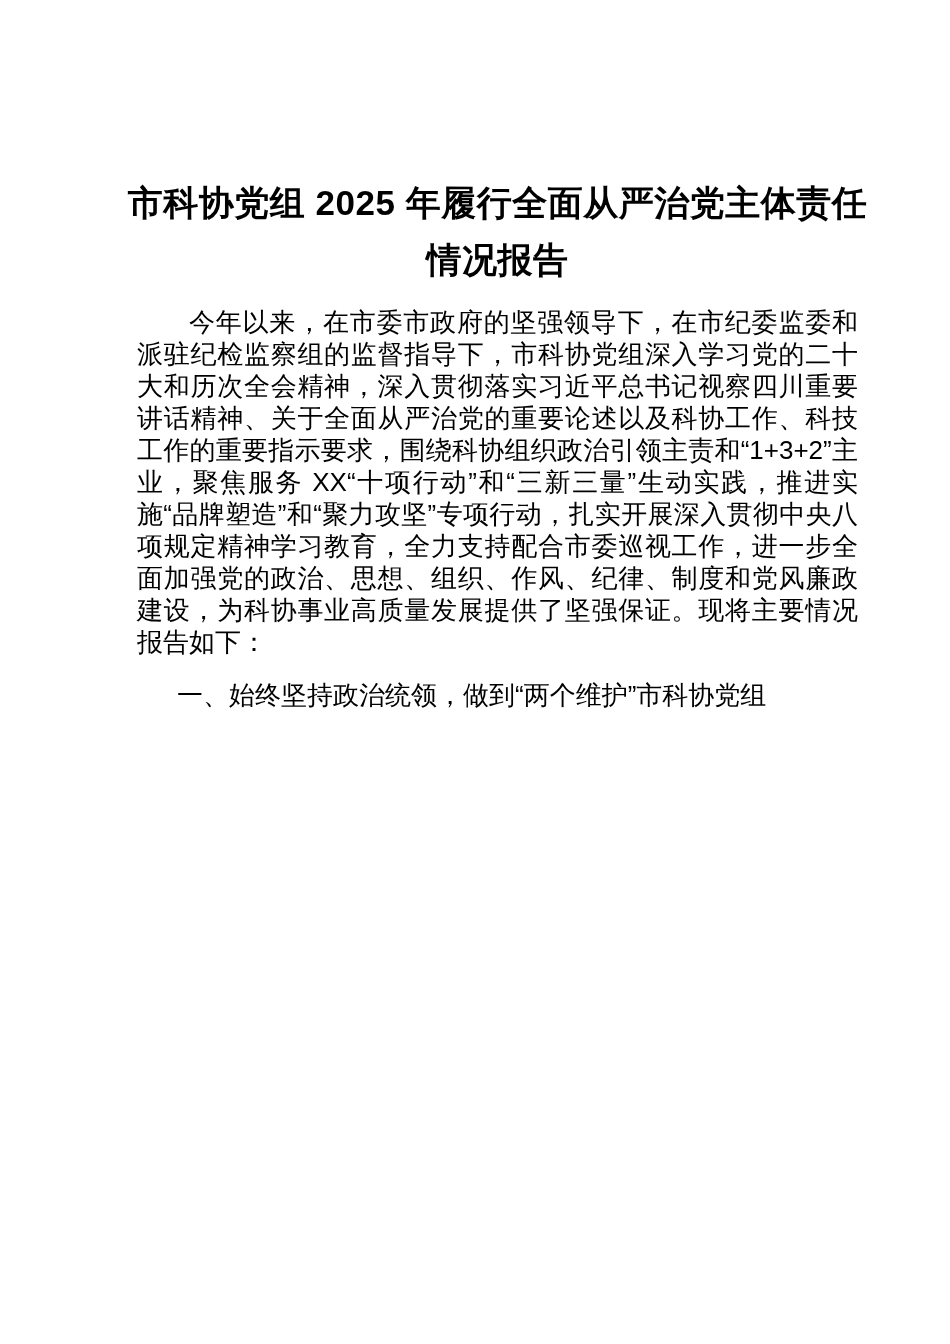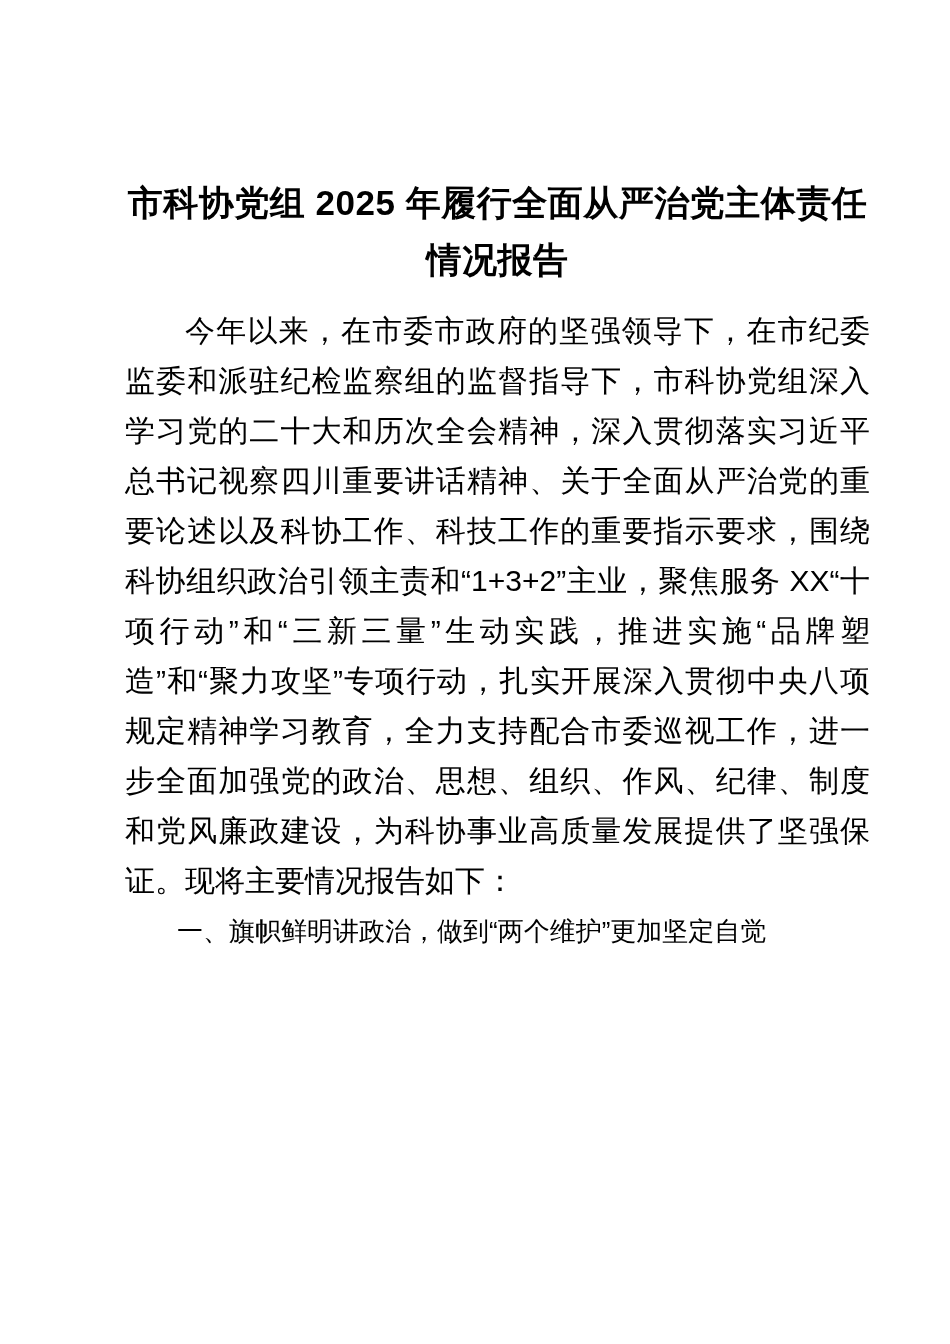--- a/index.html
+++ b/index.html
@@ -21,39 +21,39 @@
   }
   .doc-title {
     font-size: 35px;
     line-height: 57px;
     font-weight: 700;
     text-align: center;
     margin: 0 0 18px 0;
     letter-spacing: 0.5px;
   }
   .para {
-    font-size: 30px;
-    line-height: 50px;
+    font-size: 26px;
+    line-height: 32px;
     text-align: justify;
     text-indent: 2em;
-    margin: 0;
+    margin: 12px;
     word-break: break-all;
   }
   .section-heading {
     font-size: 26px;
     line-height: 50px;
     text-align: justify;
     text-indent: 2em;
     margin: 0;
     font-weight: 400;
   }
 </style>
 </head>
 <body>
 
 <div class="page">
   <h1 class="doc-title">市科协党组 2025 年履行全面从严治党主体责任情况报告</h1>
 
   <p class="para">今年以来，在市委市政府的坚强领导下，在市纪委监委和派驻纪检监察组的监督指导下，市科协党组深入学习党的二十大和历次全会精神，深入贯彻落实习近平总书记视察四川重要讲话精神、关于全面从严治党的重要论述以及科协工作、科技工作的重要指示要求，围绕科协组织政治引领主责和“1+3+2”主业，聚焦服务 XX“十项行动”和“三新三量”生动实践，推进实施“品牌塑造”和“聚力攻坚”专项行动，扎实开展深入贯彻中央八项规定精神学习教育，全力支持配合市委巡视工作，进一步全面加强党的政治、思想、组织、作风、纪律、制度和党风廉政建设，为科协事业高质量发展提供了坚强保证。现将主要情况报告如下：</p>
 
-  <p class="section-heading">一、旗帜鲜明讲政治，做到“两个维护”更加坚定自觉</p>
+  <p class="section-heading">一、始终坚持政治统领，做到“两个维护”市科协党组</p>
 
 </div>
 
 </body></html>

